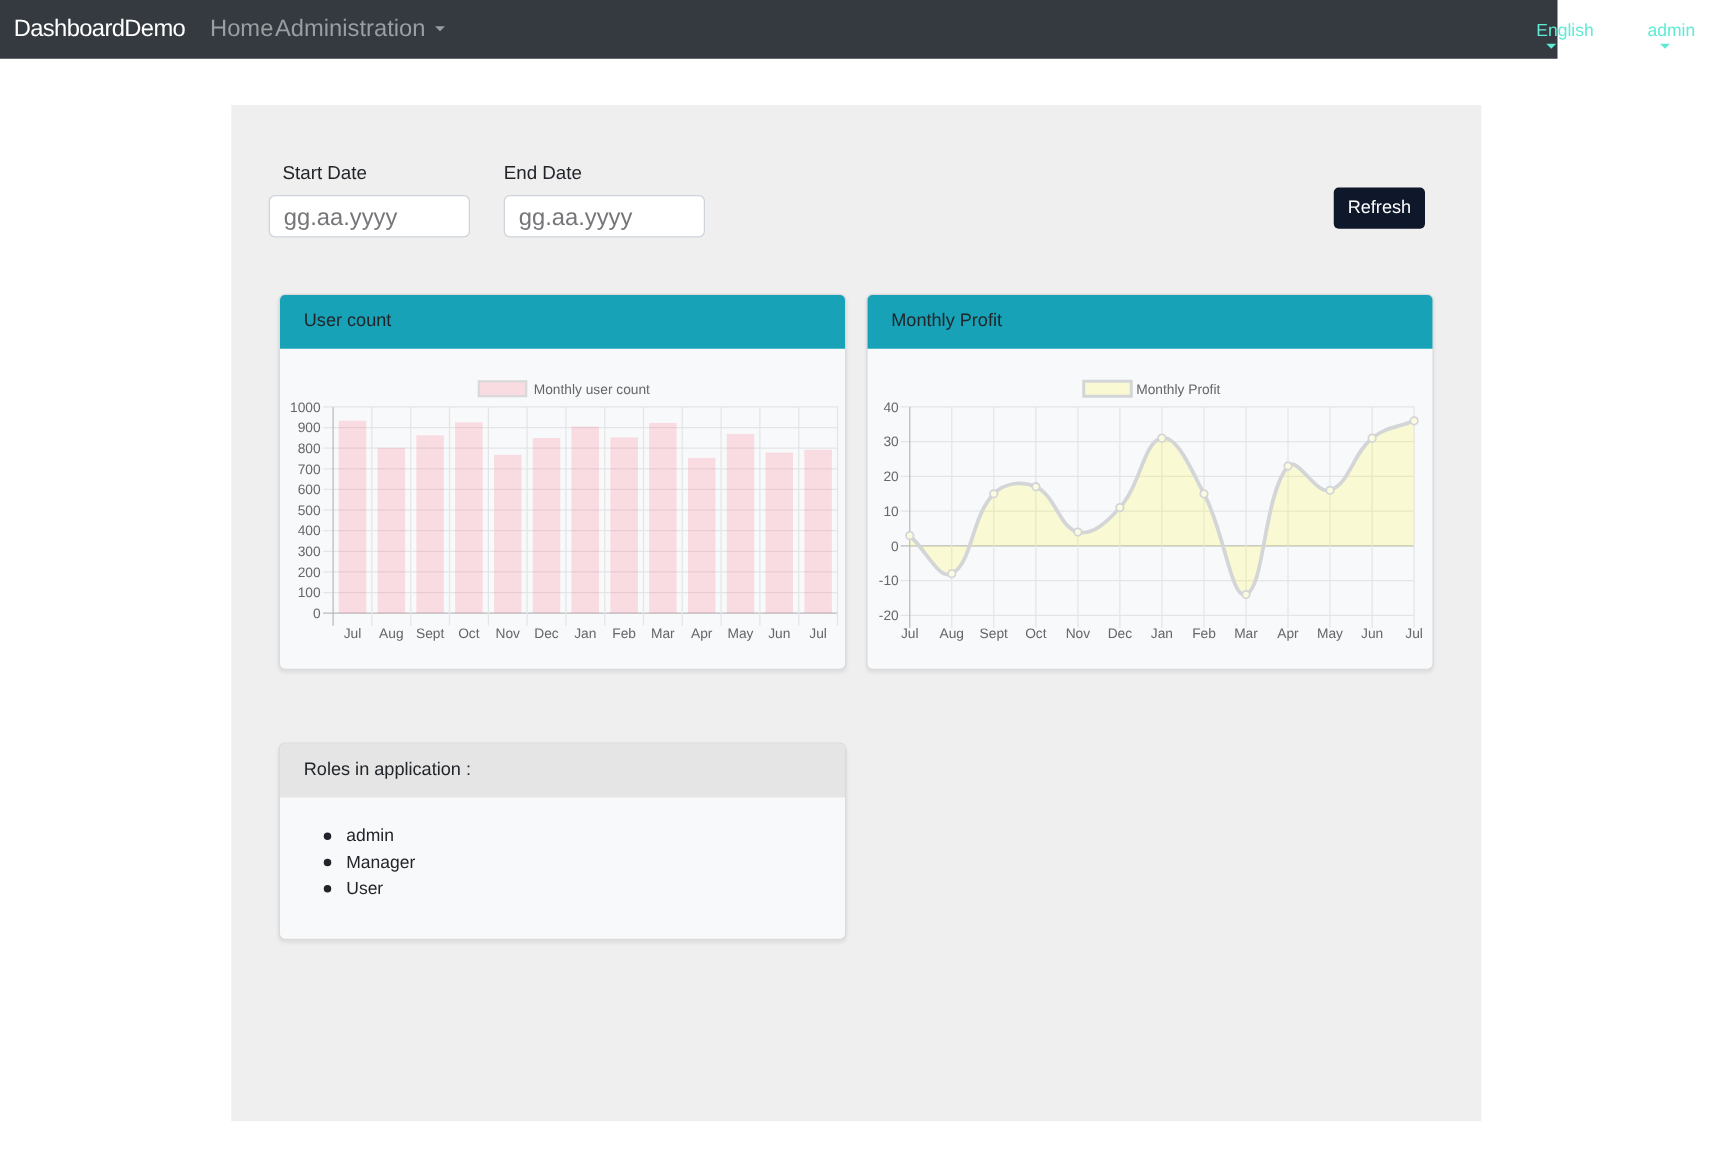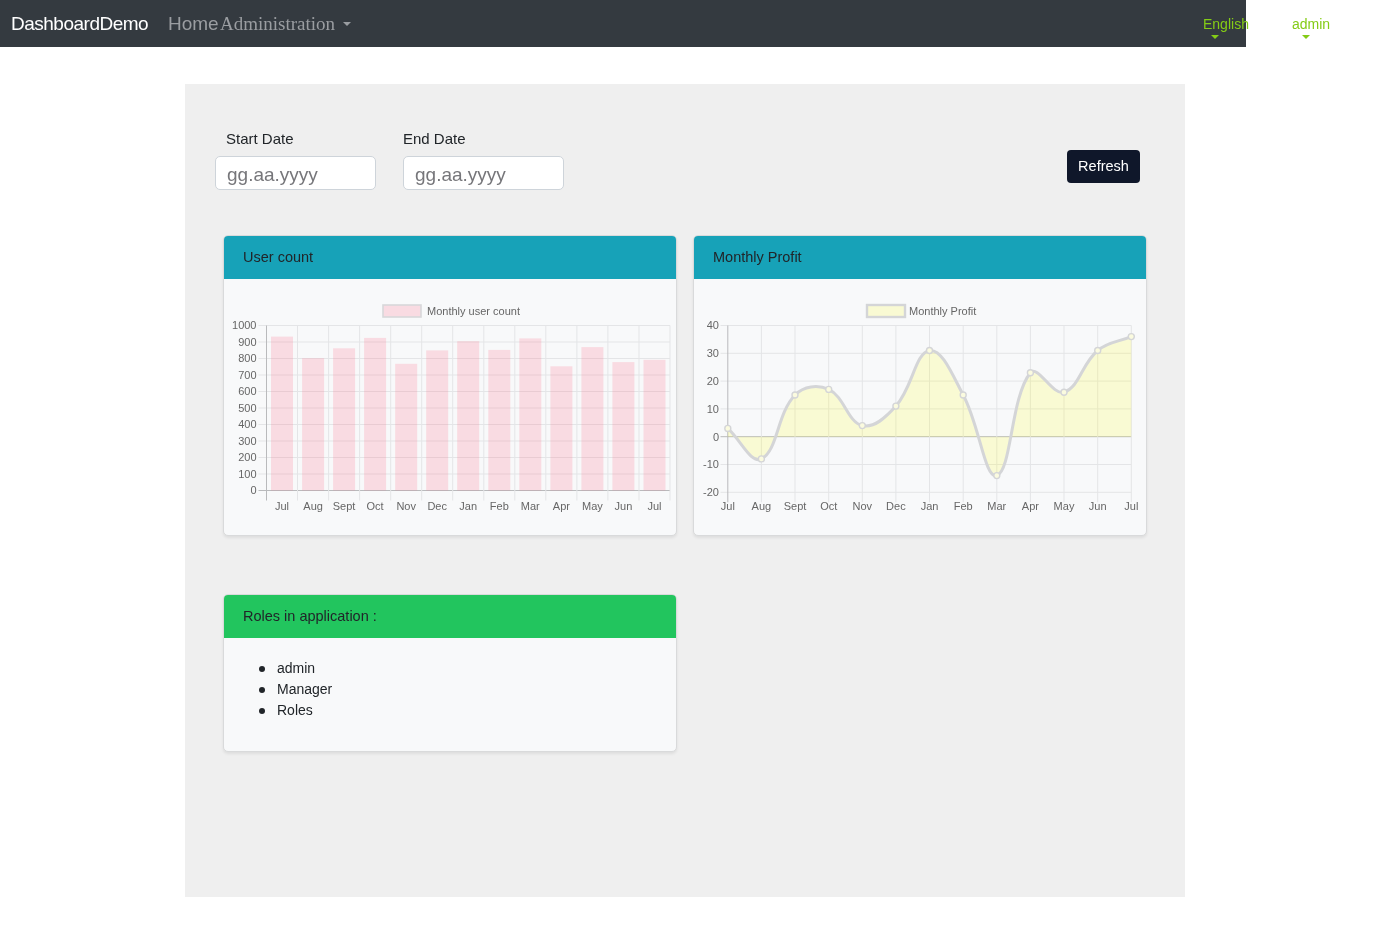--- a/index.html
+++ b/index.html
@@ -1,39 +1,39 @@
 <!DOCTYPE html>
 <html><head>
 <meta charset="utf-8">
 <style>
 * { margin:0; padding:0; box-sizing:border-box; }
 html,body { width:1375px; height:932px; background:#fff; font-family:"Liberation Sans",sans-serif; position:relative; overflow:hidden; }
 .navbar { position:absolute; left:0; top:0; width:1246px; height:47px; background:#343a40; }
 .brand { position:absolute; left:11px; top:14px; font-size:19px; line-height:19px; letter-spacing:-0.5px; color:#fff; }
 .navlink { position:absolute; top:16.8px; font-size:19px; line-height:14px; color:#9a9da1; }
-.navwhite { position:absolute; top:16.8px; font-size:14px; line-height:14px; color:#84cc16; }
+.navwhite { position:absolute; top:16.8px; font-size:14px; line-height:14px; color:#5eead4;margin-left:26px; }
 .caret { display:inline-block; width:0; height:0; border-left:4px solid transparent; border-right:4px solid transparent; border-top:4px solid currentColor; vertical-align:baseline; margin-left:8px; margin-bottom:4px; }
 .container { position:absolute; left:185px; top:84px; width:1000px; height:813px; background:#efefef; }
 .lbl { position:absolute; font-size:15px; color:#212529; line-height:15px; }
 .inp { position:absolute; width:161px; height:34px; background:#fff; border:1px solid #ced4da; border-radius:5px; }
 .ph { position:absolute; font-size:19px; color:#76767a; line-height:14px; }
 .btn { position:absolute; left:1067px; top:150px; width:73px; height:33px; background:#0f172a; border-radius:4px; color:#fff; font-size:14.5px; text-align:center; line-height:33px; }
 .card { position:absolute; width:454px; background:#f8f9fa; border:1px solid #d9dadb; border-radius:5px; box-shadow:0 2px 3px rgba(0,0,0,0.07); }
 .cardhead { position:absolute; left:0; top:0; width:100%; height:43px; border-radius:4px 4px 0 0; }
 .cardhead span { position:absolute; left:19px; top:14px; font-size:14.5px; line-height:14.5px; color:#212529; }
 ul.roles { position:absolute; left:258px; top:658px; list-style:none; }
 ul.roles li { font-size:14px; color:#212529; line-height:21px; padding-left:19px; position:relative; }
 ul.roles li::before { content:""; position:absolute; left:1px; top:7.5px; width:6px; height:6px; border-radius:50%; background:#212529; }
 </style>
 </head>
 <body>
 <div class="navbar">
   <span class="brand">DashboardDemo</span>
   <span class="navlink" style="left:168px;">Home</span>
-  <span class="navlink" style="left:220px;font-family:Liberation Serif, serif;">Administration<span class="caret"></span></span>
+  <span class="navlink" style="left:220px;">Administration<span class="caret"></span></span>
   <span class="navwhite" style="left:1203px;">English<span class="caret"></span></span>
   <span class="navwhite" style="left:1292px;">admin<span class="caret" style="margin-left:10px;"></span></span>
 </div>
 <div class="container"></div>
 <span class="lbl" style="left:226px;top:130.5px;text-align:right;">Start Date</span>
 <span class="lbl" style="left:403px;top:130.5px;">End Date</span>
 <div class="inp" style="left:215px;top:156px;"></div>
 <div class="inp" style="left:403px;top:156px;"></div>
 <span class="ph" style="left:227px;top:168px;">gg.aa.yyyy</span>
 <span class="ph" style="left:415px;top:168px;">gg.aa.yyyy</span>
@@ -43,28 +43,28 @@
   <div class="cardhead" style="background:#17a2b8;">
       <span>User count</span>
     </div>
 </div>
 <div class="card" style="left:693px;top:235px;height:301px;">
   <div class="cardhead" style="background:#17a2b8;">
       <span>Monthly Profit</span>
     </div>
 </div>
 <div class="card" style="left:223px;top:594px;height:158px;">
-  <div class="cardhead" style="background:#22c55e;">
+  <div class="cardhead" style="background:#e5e5e5;">
       <span>Roles in application :</span>
     </div>
 </div>
 <ul class="roles">
   <li>admin</li>
   <li>Manager</li>
-  <li>Roles</li>
+  <li>User</li>
 </ul>
 <svg style="position:absolute;left:224px;top:278.5px" width="452" height="257" viewBox="0 0 452 257" font-family="'Liberation Sans',sans-serif">
 <g transform="translate(-224,-278.5)">
 <line x1="258.5" y1="325.0" x2="670.0" y2="325.0" stroke="#e4e5e7" stroke-width="1"></line>
 <line x1="258.5" y1="341.5" x2="670.0" y2="341.5" stroke="#e4e5e7" stroke-width="1"></line>
 <line x1="258.5" y1="358.0" x2="670.0" y2="358.0" stroke="#e4e5e7" stroke-width="1"></line>
 <line x1="258.5" y1="374.5" x2="670.0" y2="374.5" stroke="#e4e5e7" stroke-width="1"></line>
 <line x1="258.5" y1="391.0" x2="670.0" y2="391.0" stroke="#e4e5e7" stroke-width="1"></line>
 <line x1="258.5" y1="407.5" x2="670.0" y2="407.5" stroke="#e4e5e7" stroke-width="1"></line>
 <line x1="258.5" y1="424.0" x2="670.0" y2="424.0" stroke="#e4e5e7" stroke-width="1"></line>

